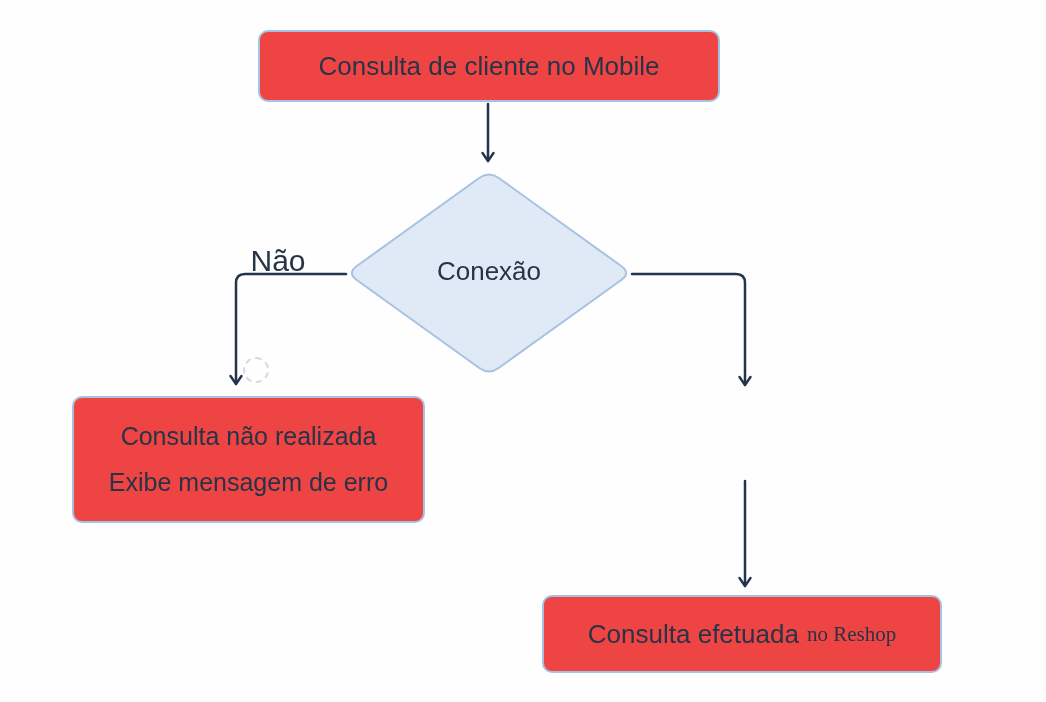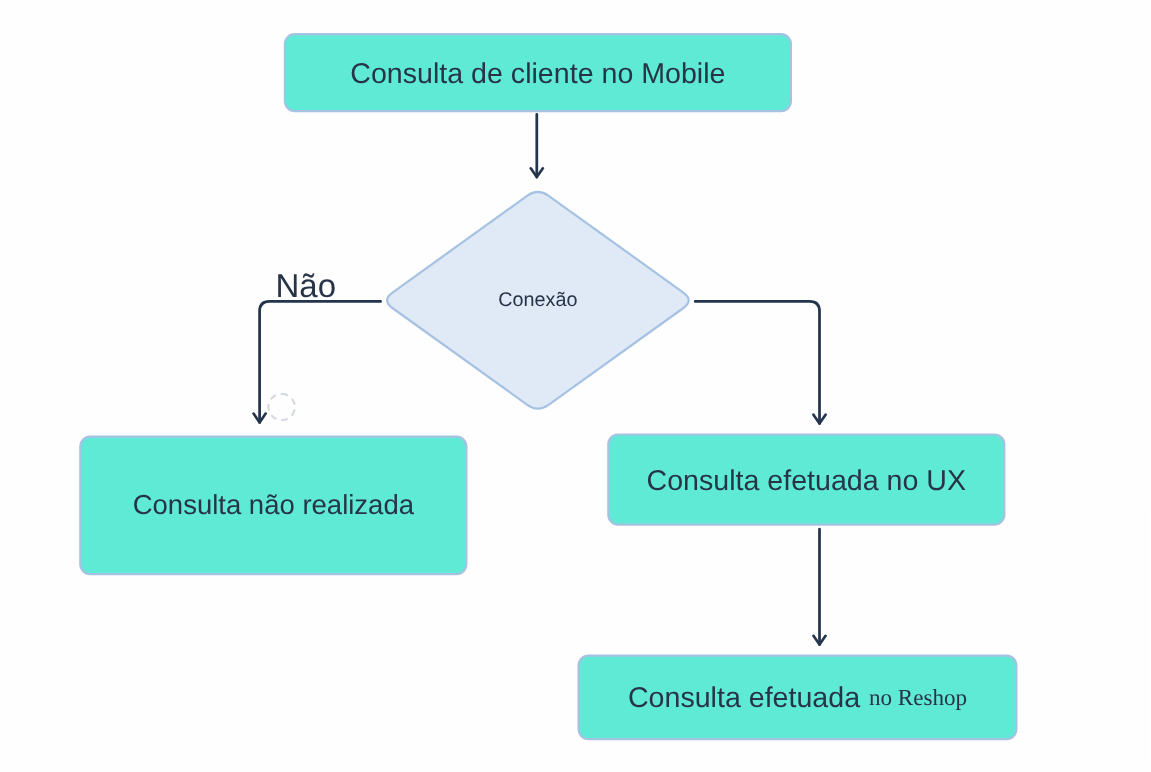--- a/index.html
+++ b/index.html
@@ -17,51 +17,51 @@
   }
   .edges-svg {
     position: absolute;
     left: 0;
     top: 0;
     width: 1046px;
     height: 702px;
   }
   .node {
     position: absolute;
-    background: #5eead4;
+    background: #ef4444;
     border: 2px solid #a6c2e3;
     border-radius: 10px;
     display: flex;
     flex-direction: column;
     align-items: center;
     justify-content: center;
     color: #273447;
     font-size: 26px;
     text-align: center;
     box-sizing: border-box;
     line-height: 1.25;
   }
   .node-start   { left: 258px; top: 30px;  width: 462px; height: 72px; }
   .node-error   { left: 72px;  top: 396px; width: 353px; height: 127px; font-size: 25px; }
   .node-error .line { display: block; padding: 7px 0; }
   .node-ux      { left: 552px; top: 394px; width: 362px; height: 84px; }
-  .node-reshop  { left: 525px; top: 595px; width: 400px; height: 78px; flex-direction: row; }
+  .node-reshop  { left: 542px; top: 595px; width: 400px; height: 78px; flex-direction: row; }
   .node-reshop .suffix { font-size: 21px; margin-left: 8px; font-family: Liberation Serif, serif; }
   .diamond-label {
     position: absolute;
     left: 379px;
     top: 222px;
     width: 220px;
     height: 100px;
     display: flex;
     flex-direction: column;
     align-items: center;
     justify-content: center;
     color: #273447;
-    font-size: 18px;
+    font-size: 26px;
     line-height: 1.45;
     text-align: center;
   }
   .edge-label {
     position: absolute;
     left: 246px;
     top: 244px;
     width: 64px;
     color: #273447;
     font-size: 30px;
@@ -110,24 +110,22 @@
   <div class="diamond-label">
     <span>Conexão</span>
   </div>
 
   <div class="edge-label">Não</div>
 
   <div class="cursor-ring"></div>
 
   <div class="node node-error">
     <span class="line">Consulta não realizada</span>
+    <span class="line">Exibe mensagem de erro</span>
   </div>
 
-  <div class="node node-ux">
-    <span>Consulta efetuada no UX</span>
-  </div>
 
   <div class="node node-reshop">
     <span class="main">Consulta efetuada</span>
     <span class="suffix">no Reshop</span>
   </div>
 
 </div>
 
 </body></html>

